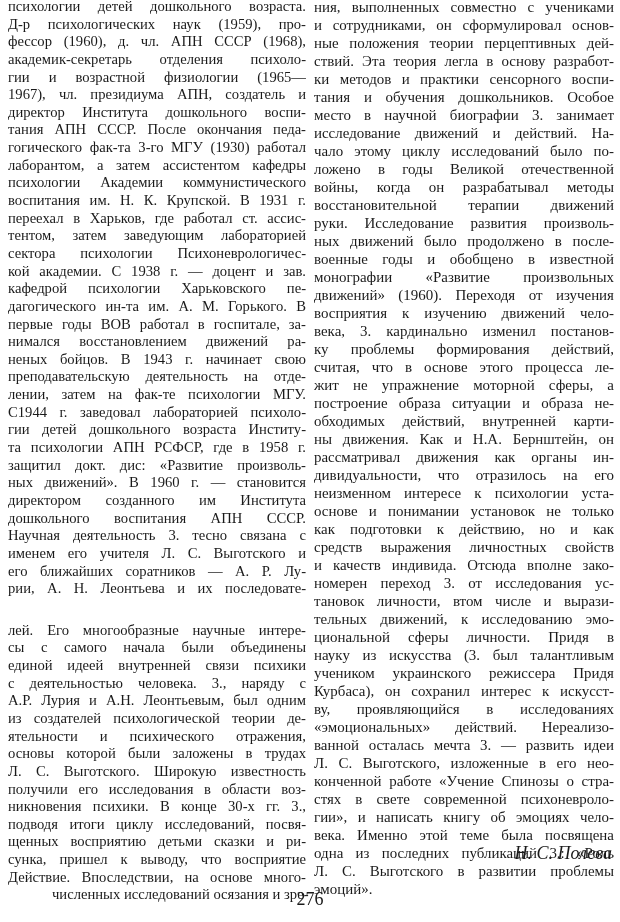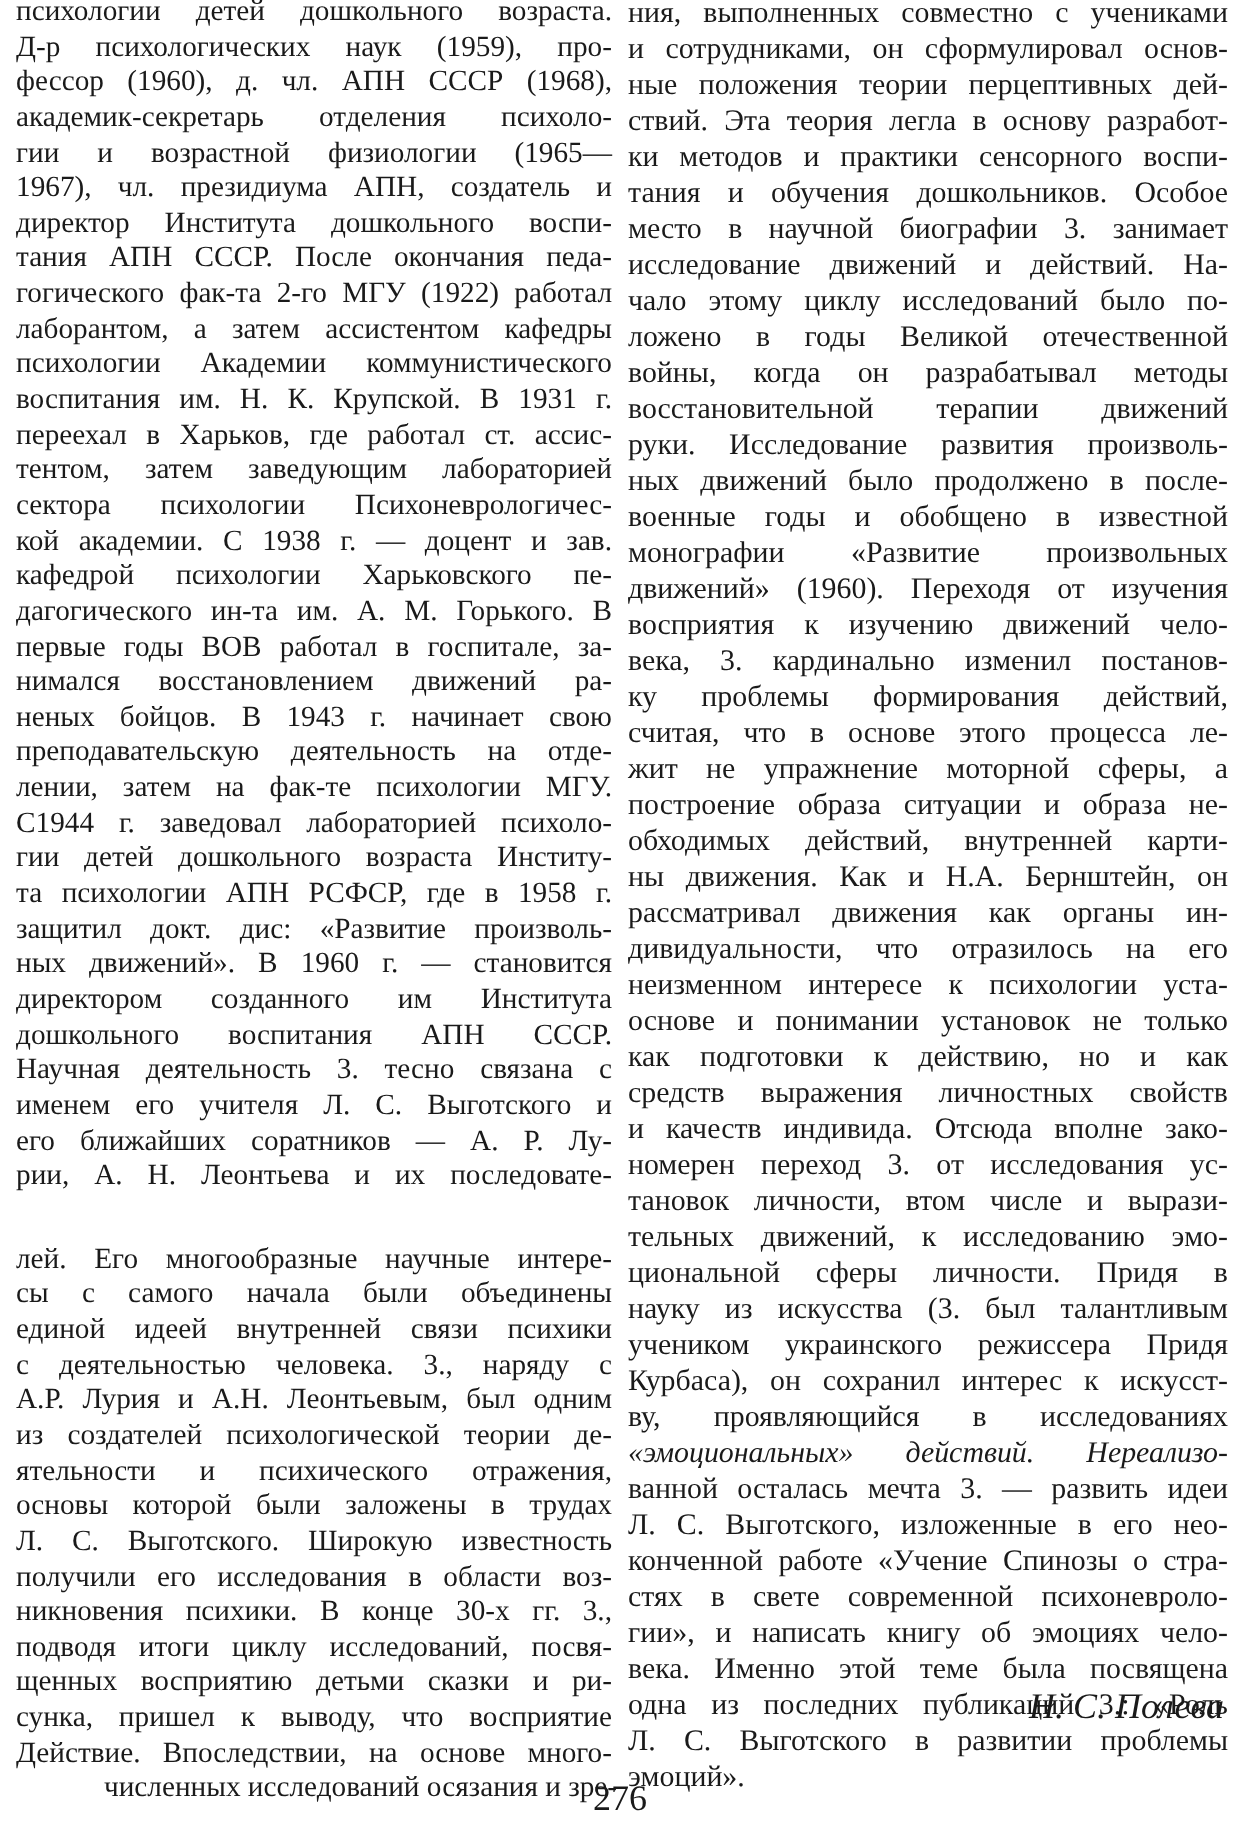--- a/index.html
+++ b/index.html
@@ -34,21 +34,21 @@
 
 <div class="col col-left" id="col-left" style="line-height: 17.6471px; font-size: 14.6471px; top: -2px;">
     <span class="line" style="height: 17.6471px;">психологии детей дошкольного возраста.</span>
     <span class="line" style="height: 17.6471px;">Д-р психологических наук (1959), про-</span>
     <span class="line" style="height: 17.6471px;">фессор (1960), д. чл. АПН СССР (1968),</span>
     <span class="line" style="height: 17.6471px;">академик-секретарь отделения психоло-</span>
     <span class="line" style="height: 17.6471px;">гии и возрастной физиологии (1965—</span>
     <span class="line" style="height: 17.6471px;">1967), чл. президиума АПН, создатель и</span>
     <span class="line" style="height: 17.6471px;">директор Института дошкольного воспи-</span>
     <span class="line" style="height: 17.6471px;">тания АПН СССР. После окончания педа-</span>
-    <span class="line" style="height: 17.6471px;">гогического фак-та 2-го МГУ (1922) работал</span>
+    <span class="line" style="height: 17.6471px;">гогического фак-та 3-го МГУ (1930) работал</span>
     <span class="line" style="height: 17.6471px;">лаборантом, а затем ассистентом кафедры</span>
     <span class="line" style="height: 17.6471px;">психологии Академии коммунистического</span>
     <span class="line" style="height: 17.6471px;">воспитания им. Н. К. Крупской. В 1931 г.</span>
     <span class="line" style="height: 17.6471px;">переехал в Харьков, где работал ст. ассис-</span>
     <span class="line" style="height: 17.6471px;">тентом, затем заведующим лабораторией</span>
     <span class="line" style="height: 17.6471px;">сектора психологии Психоневрологичес-</span>
     <span class="line" style="height: 17.6471px;">кой академии. С 1938 г. — доцент и зав.</span>
     <span class="line" style="height: 17.6471px;">кафедрой психологии Харьковского пе-</span>
     <span class="line" style="height: 17.6471px;">дагогического ин-та им. А. М. Горького. В</span>
     <span class="line" style="height: 17.6471px;">первые годы ВОВ работал в госпитале, за-</span>
@@ -118,21 +118,21 @@
     <span class="line" style="height: 18px;">средств выражения личностных свойств</span>
     <span class="line" style="height: 18px;">и качеств индивида. Отсюда вполне зако-</span>
     <span class="line" style="height: 18px;">номерен переход 3. от исследования ус-</span>
     <span class="line" style="height: 18px;">тановок личности, втом числе и вырази-</span>
     <span class="line" style="height: 18px;">тельных движений, к исследованию эмо-</span>
     <span class="line" style="height: 18px;">циональной сферы личности. Придя в</span>
     <span class="line" style="height: 18px;">науку из искусства (3. был талантливым</span>
     <span class="line" style="height: 18px;">учеником украинского режиссера Придя</span>
     <span class="line" style="height: 18px;">Курбаса), он сохранил интерес к искусст-</span>
     <span class="line" style="height: 18px;">ву, проявляющийся в исследованиях</span>
-    <span class="line" style="height: 18px; font-style: italic;">«эмоциональных» действий. Нереализо-</span>
+    <span class="line" style="height: 18px;">«эмоциональных» действий. Нереализо-</span>
     <span class="line" style="height: 18px;">ванной осталась мечта 3. — развить идеи</span>
     <span class="line" style="height: 18px;">Л. С. Выготского, изложенные в его нео-</span>
     <span class="line" style="height: 18px;">конченной работе «Учение Спинозы о стра-</span>
     <span class="line" style="height: 18px;">стях в свете современной психоневроло-</span>
     <span class="line" style="height: 18px;">гии», и написать книгу об эмоциях чело-</span>
     <span class="line" style="height: 18px;">века. Именно этой теме была посвящена</span>
     <span class="line" style="height: 18px;">одна из последних публикаций 3.: «Роль</span>
     <span class="line" style="height: 18px;">Л. С. Выготского в развитии проблемы</span>
     <span class="line last" style="height: 18px;">эмоций».</span>
   </div>

